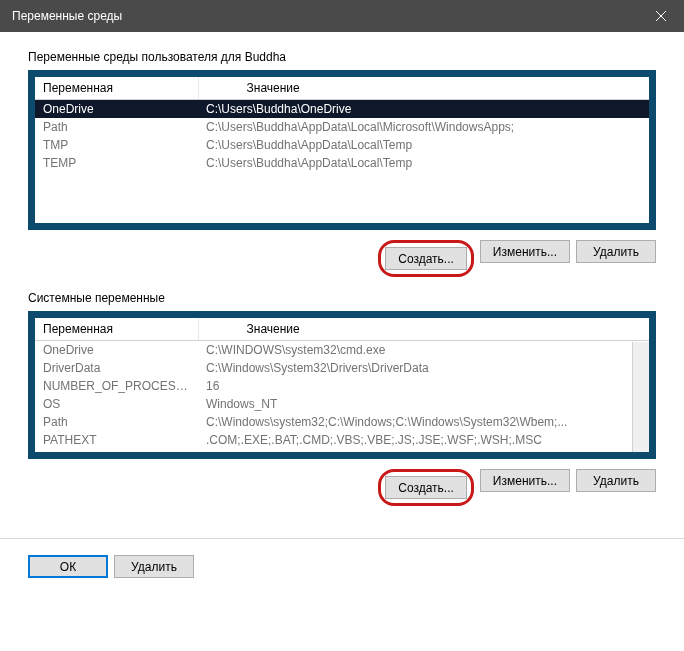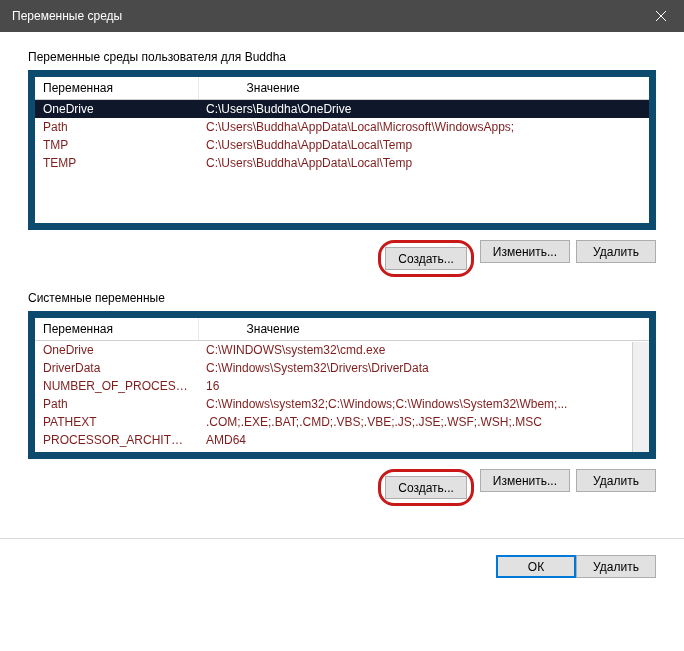--- a/index.html
+++ b/index.html
@@ -9,29 +9,29 @@
 .titlebar-text { color: #fff; font-size: 12px; }
 .close-btn { width: 46px; height: 32px; display: flex; align-items: center; justify-content: center; color: #fff; font-size: 14px; }
 .content { padding: 18px 28px 14px 28px; }
 .section { margin-bottom: 8px; }
 .section-label { font-size: 12px; color: #000; margin-bottom: 6px; display: block; }
 .table-wrap { border: 7px solid #0c4a6e; background: #fff; height: 160px; overflow: hidden; position: relative; }
 .table-wrap2 { height: 148px; }
 .table { width: 100%; border-collapse: collapse; table-layout: fixed; }
 .table thead th { background: #fff; border-bottom: 1px solid #d0d0d0; border-right: 1px solid #e8e8e8; text-align: left; padding: 4px 8px; font-weight: normal; font-size: 12px; color: #000; }
 .table thead th:last-child { border-right: none; padding-left: 48px; }
-.table tbody td { padding: 2px 8px; font-size: 12px; color: #7f1d1d; white-space: nowrap; overflow: hidden; text-overflow: ellipsis; }
+.table tbody td { padding: 2px 8px; font-size: 12px; color: #737373; white-space: nowrap; overflow: hidden; text-overflow: ellipsis; }
 .col-name { width: 163px; }
 .table tbody tr.selected td { background: #0f172a; color: #fff; }
 .scrollbar { position: absolute; right: 0; top: 24px; bottom: 0; width: 17px; background: #f0f0f0; border-left: 1px solid #d0d0d0; }
 .btn-row { display: flex; justify-content: flex-end; gap: 6px; margin-top: 10px; margin-bottom: 14px; }
 .btn { min-width: 80px; height: 23px; background: #e1e1e1; border: 1px solid #adadad; font-size: 12px; padding: 0 12px; cursor: pointer; font-family: inherit; }
 .btn.default { border: 2px solid #0078d7; }
 .highlight { display: inline-flex; padding: 4px; border: 3px solid #c81818; border-radius: 16px; background: rgba(255,255,255,0); }
-.bottom-row { display: flex; justify-content: flex-end; gap: 0; padding: 16px 28px 0 28px; border-top: 1px solid #d8d8d8; margin-top: 4px; }
+.bottom-row { display: flex; gap: 6px; padding: 16px 28px 0 28px; border-top: 1px solid #d8d8d8; margin-top: 4px; }
 </style>
 </head>
 <body>
 
 <div class="window">
   <div class="titlebar">
     <span class="titlebar-text">Переменные среды</span>
     <div class="close-btn">
       <svg width="10" height="10" viewBox="0 0 10 10">
           <path d="M0 0 L10 10 M10 0 L0 10" stroke="#fff" stroke-width="1"></path>
@@ -105,20 +105,24 @@
             </tr>
             <tr>
               <td>DriverData</td>
               <td>C:\Windows\System32\Drivers\DriverData</td>
             </tr>
             <tr>
               <td>NUMBER_OF_PROCESSORS</td>
               <td>16</td>
             </tr>
             <tr>
+              <td>OS</td>
+              <td>Windows_NT</td>
+            </tr>
+            <tr>
               <td>Path</td>
               <td>C:\Windows\system32;C:\Windows;C:\Windows\System32\Wbem;...</td>
             </tr>
             <tr>
               <td>PATHEXT</td>
               <td>.COM;.EXE;.BAT;.CMD;.VBS;.VBE;.JS;.JSE;.WSF;.WSH;.MSC</td>
             </tr>
             <tr>
               <td>PROCESSOR_ARCHITECTURE</td>
               <td>AMD64</td>

